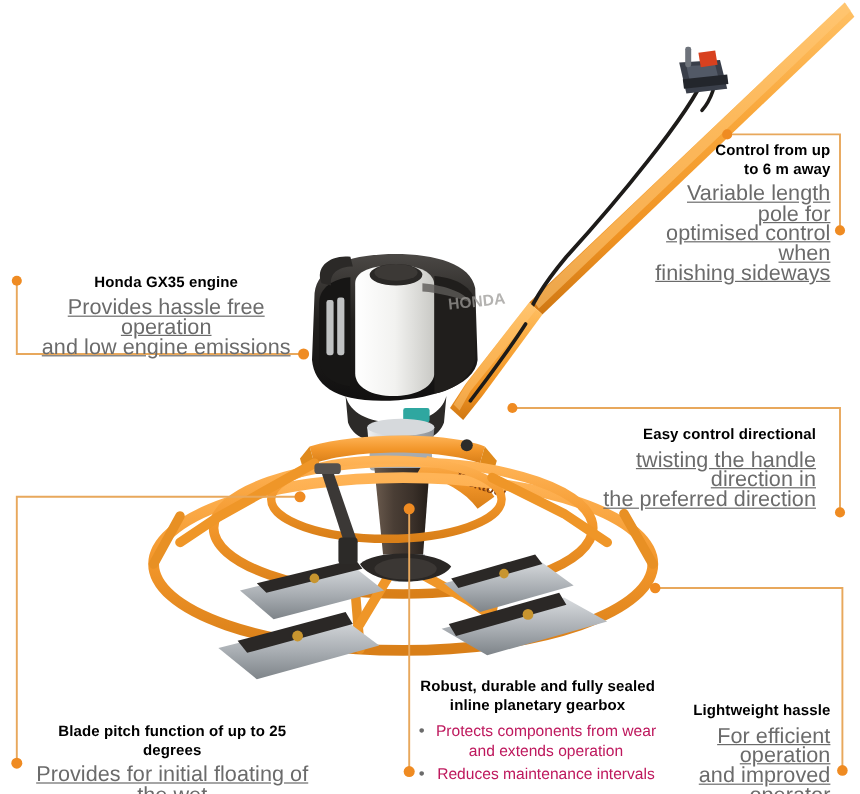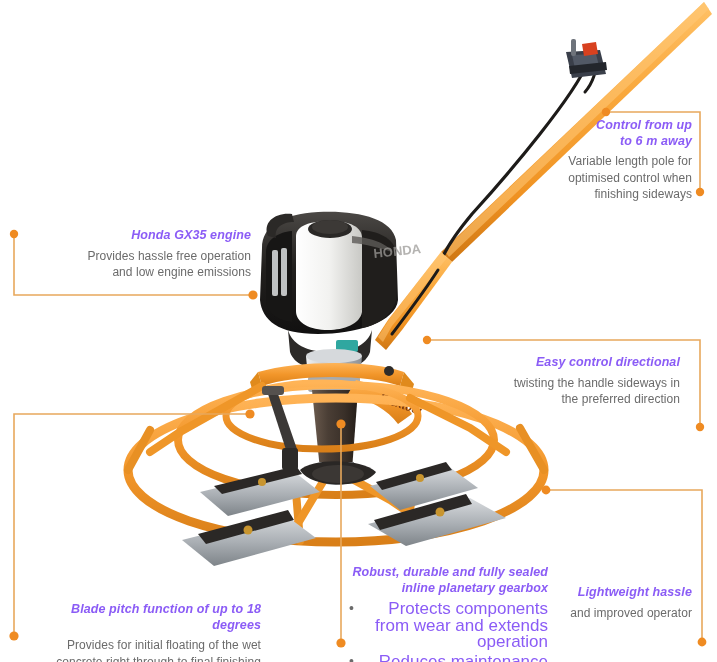--- a/index.html
+++ b/index.html
@@ -12,34 +12,33 @@
 
   
   #product{position:absolute;left:0;top:0;width:717px;height:662px;}
 
   
   #connectors{position:absolute;left:0;top:0;width:717px;height:662px;pointer-events:none;}
 
   
   .callout{position:absolute;}
   .callout .title{
-    font-size:12.5px;font-weight:bold;color:#8b5cf6;line-height:15.5px;
+    font-size:12.5px;font-weight:bold;color:#000000;line-height:15.5px;
     letter-spacing:.1px;
-    font-style:italic;
   }
   .callout .body{
-    font-size:12px;color:#6b6b6b;line-height:16.5px;font-weight:normal;
-    margin-top:4px;letter-spacing:.05px;
+    font-size:18px;color:#6b6b6b;line-height:16.5px;font-weight:normal;
+    margin-top:4px;letter-spacing:.05px;text-decoration:underline;
   }
   .callout.right{text-align:right;}
-  .callout.left{text-align:right;}
+  .callout.left{text-align:center;}
 
   .bullets{margin:5px 0 0 0;padding:0;list-style:none;}
   .bullets li{
-    font-size:17px;color:#8b5cf6;line-height:16.5px;
+    font-size:13px;color:#be185d;line-height:16.5px;
     position:relative;padding-left:14px;margin-bottom:3px;
   }
   .bullets li:before{
     content:"\2022";position:absolute;left:1px;top:-1px;
     color:#6b6b6b;font-size:14px;line-height:17px;
   }
 
   
   #c-control{left:536px;top:118px;width:156px;}
   #c-honda{left:26px;top:228px;width:225px;}
@@ -279,28 +278,28 @@
       <div>Provides hassle free operation</div>
       <div>and low engine emissions</div>
     </div>
   </div>
 
   <div class="callout right" id="c-steering">
     <div class="title">
       <div>Easy control directional</div>
     </div>
     <div class="body">
-      <div>twisting the handle sideways in</div>
+      <div>twisting the handle direction in</div>
       <div>the preferred direction</div>
     </div>
   </div>
 
   <div class="callout left" id="c-blade">
     <div class="title">
-      <div>Blade pitch function of up to 18 degrees</div>
+      <div>Blade pitch function of up to 25 degrees</div>
     </div>
     <div class="body">
       <div>Provides for initial floating of the wet</div>
       <div>concrete right through to final finishing</div>
     </div>
   </div>
 
   <div class="callout left" id="c-gearbox">
     <div class="title">
       <div>Robust, durable and fully sealed</div>
@@ -315,17 +314,18 @@
         <span>Reduces maintenance intervals</span>
       </li>
     </ul>
   </div>
 
   <div class="callout right" id="c-light">
     <div class="title">
       <div>Lightweight hassle</div>
     </div>
     <div class="body">
+      <div>For efficient operation</div>
       <div>and improved operator</div>
     </div>
   </div>
 
 </div>
 
 </body></html>

